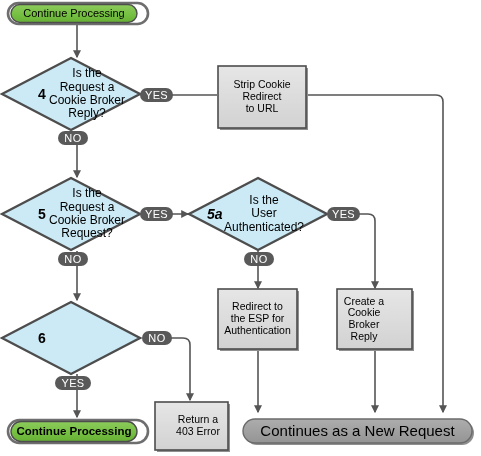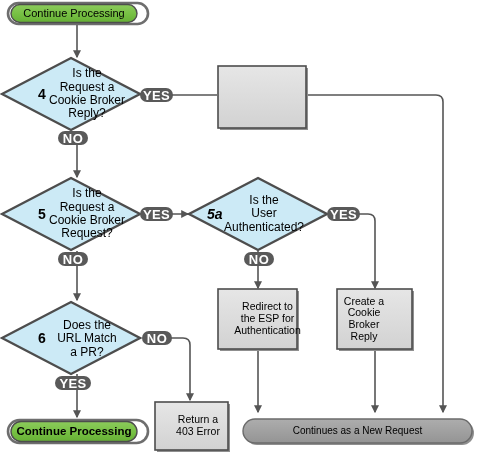--- a/index.html
+++ b/index.html
@@ -29,25 +29,25 @@
   .capsule-label.bold{font-weight:bold;font-size:11.5px;}
   .diamond-label{font-size:12px;}
   .diamond-num{
     position:absolute;
     font-size:14px;
     font-weight:bold;
     color:#000;
     pointer-events:none;
   }
   .box-label{font-size:10.5px;}
-  .bar-label{font-size:10px;color:#000;}
+  .bar-label{font-size:15px;color:#000;}
   .edge-badge{
     position:absolute;
-    font-size:13px;
-    font-weight:bold;
+    font-size:11px;
+    font-weight:normal;
     color:#ffffff;
     letter-spacing:0.4px;
     display:flex;align-items:center;justify-content:center;
     pointer-events:none;
   }
 </style>
 </head>
 <body>
 
 <div id="stage">
@@ -163,38 +163,38 @@
   </svg>
 
   <div class="node-text capsule-label" style="left:11px;top:4px;width:126px;height:19px;">Continue Processing</div>
 
   <div class="diamond-num" style="left:38px;top:86px;">4</div>
   <div class="node-text diamond-label" style="left:42px;top:64px;width:90px;height:60px;">Is the
 Request a
 Cookie Broker
 Reply?</div>
 
+  <div class="node-text box-label" style="left:218px;top:66px;width:88px;height:62px;">Strip Cookie
+Redirect
+to URL</div>
 
   <div class="diamond-num" style="left:38px;top:206px;">5</div>
   <div class="node-text diamond-label" style="left:42px;top:184px;width:90px;height:60px;">Is the
 Request a
 Cookie Broker
 Request?</div>
 
   <div class="diamond-num" style="left:207px;top:206px;font-style:italic;">5a</div>
   <div class="node-text diamond-label" style="left:212px;top:190px;width:104px;height:48px;">Is the
 User
 Authenticated?</div>
 
   <div class="diamond-num" style="left:38px;top:330px;">6</div>
-  <div class="node-text diamond-label" style="left:44px;top:316px;width:86px;height:46px;">Does the
-URL Match
-a PR?</div>
-
-  <div class="node-text box-label" style="left:228px;top:289px;width:79px;height:60px;">Redirect to
+
+  <div class="node-text box-label" style="left:218px;top:289px;width:79px;height:60px;">Redirect to
 the ESP for
 Authentication</div>
 
   <div class="node-text box-label" style="left:337px;top:289px;width:54px;height:60px;">Create a
 Cookie Broker
 Reply</div>
 
   <div class="node-text box-label" style="left:155px;top:402px;width:86px;height:48px;">Return a
 403 Error</div>
 

